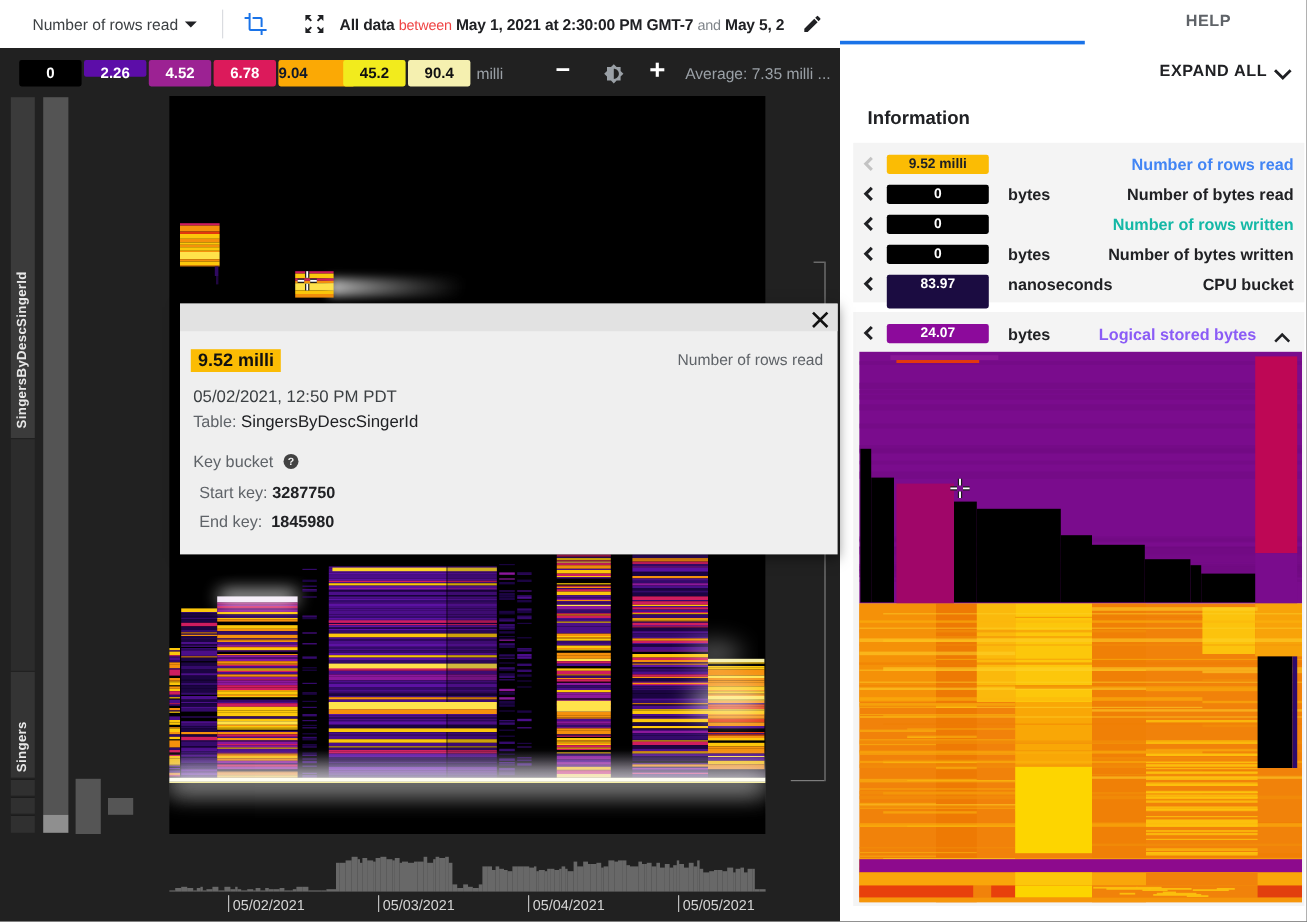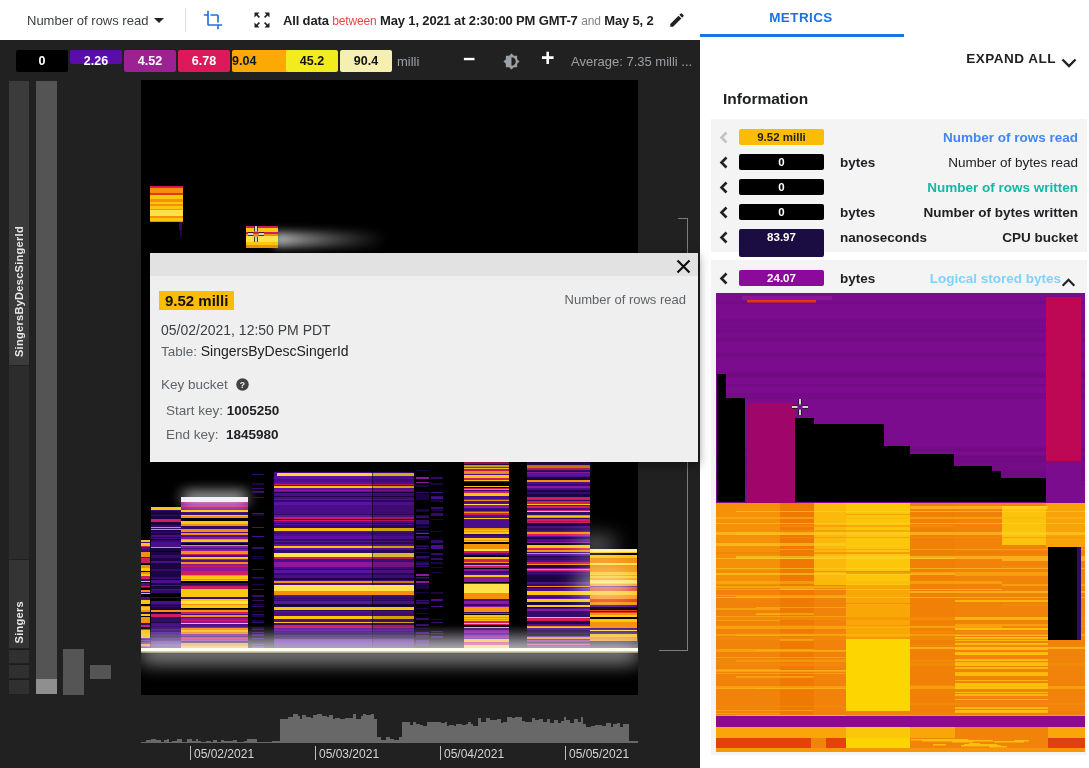--- a/index.html
+++ b/index.html
@@ -20,40 +20,40 @@
       </svg></div>
 <div class="abs" style="left:252px;top:10px"><svg width="20" height="20" viewBox="0 0 24 24" fill="#202124">
         <path d="M15 3l2.3 2.3-2.89 2.87 1.42 1.42L18.7 6.7 21 9V3h-6zM3 9l2.3-2.3 2.87 2.89 1.42-1.42L6.7 5.3 9 3H3v6zm6 12l-2.3-2.3 2.89-2.87-1.42-1.42L5.3 17.3 3 15v6h6zm12-6l-2.3 2.3-2.87-2.89-1.42 1.42 2.89 2.87L15 21h6v-6z"></path>
       </svg></div>
 <div class="abs" style="left:283px;top:13px;font-size:13px;color:#202124;white-space:nowrap;letter-spacing:-0.15px"><b>All data</b> <span style="color:#ef4444;font-size:12px">between</span> <b>May 1, 2021 at 2:30:00 PM GMT-7</b> <span style="color:#80868b;font-size:12px">and</span> <b>May 5, 2</b></div>
 <div class="abs" style="left:668px;top:11px;background:#fff;padding-right:4px"><svg width="18" height="18" viewBox="0 0 24 24" fill="#202124">
         <path d="M3 17.25V21h3.75L17.81 9.94l-3.75-3.75L3 17.25zM20.71 7.04c.39-.39.39-1.02 0-1.41l-2.34-2.34a.9959.9959 0 0 0-1.41 0l-1.83 1.83 3.75 3.75 1.83-1.83z"></path>
       </svg></div>
 
 <div class="abs" style="left:700px;top:0;width:389px;height:768px;background:#fff"></div>
-<div class="abs" style="left:700px;top:0;width:202px;height:36px;text-align:center;line-height:36px;font-size:13.5px;font-weight:bold;color:#1a73e8;letter-spacing:0.4px">METRICS</div>
+<div class="abs" style="left:930px;top:0;width:154px;height:36px;text-align:center;line-height:36px;font-size:13.5px;font-weight:bold;color:#5f6368;letter-spacing:0.4px">HELP</div>
 <div class="abs" style="left:700px;top:34px;width:204px;height:2.5px;background:#1a73e8"></div>
 <div class="abs" style="right:33px;top:51px;font-size:13.5px;font-weight:bold;color:#202124;letter-spacing:0.5px">EXPAND ALL</div>
 <div class="abs" style="right:12px;top:54px"><svg width="16" height="10" viewBox="0 0 16 10" fill="none">
         <path d="M1.5 1.5 L8 8 L14.5 1.5" stroke="#202124" stroke-width="2.4"></path>
       </svg></div>
 <div class="abs" style="left:723px;top:90px;font-size:15.5px;font-weight:bold;color:#202124">Information</div>
 <div class="abs" style="left:711px;top:119px;width:376px;height:133px;background:#f4f4f4"></div>
 <div class="abs" style="left:711px;top:260px;width:376px;height:495px;background:#f4f4f4"></div>
 <div style="position:absolute;left:719px;top:130px"><svg width="9" height="13" viewBox="0 0 9 13" fill="none">
         <path d="M7.5 1.5 L2.5 6.5 L7.5 11.5" stroke="#c3c3c3" stroke-width="2.6"></path>
       </svg></div>
     <div style="position:absolute;left:739px;top:129px;width:85px;height:16px;background:#fbbc04;color:#202124;border-radius:2px;font-size:11.5px;font-weight:bold;line-height:16px;text-align:center">9.52 milli</div>
     <div style="position:absolute;right:11px;top:130px;font-size:13.5px;font-weight:bold;color:#4285f4">Number of rows read</div>
     <div style="position:absolute;left:719px;top:155px"><svg width="9" height="13" viewBox="0 0 9 13" fill="none">
         <path d="M7.5 1.5 L2.5 6.5 L7.5 11.5" stroke="#202124" stroke-width="2.6"></path>
       </svg></div>
     <div style="position:absolute;left:739px;top:154px;width:85px;height:16px;background:#000;color:#fff;border-radius:2px;font-size:11.5px;font-weight:bold;line-height:16px;text-align:center">0</div>
     <div style="position:absolute;left:840px;top:155px;font-size:13.5px;font-weight:bold;color:#202124">bytes</div>
-    <div style="position:absolute;right:11px;top:155px;font-size:13.5px;font-weight:normal;color:#202124">Number of bytes read</div>
+    <div style="position:absolute;right:11px;top:155px;font-size:13.5px;font-weight:bold;color:#202124">Number of bytes read</div>
     <div style="position:absolute;left:719px;top:180px"><svg width="9" height="13" viewBox="0 0 9 13" fill="none">
         <path d="M7.5 1.5 L2.5 6.5 L7.5 11.5" stroke="#202124" stroke-width="2.6"></path>
       </svg></div>
     <div style="position:absolute;left:739px;top:179px;width:85px;height:16px;background:#000;color:#fff;border-radius:2px;font-size:11.5px;font-weight:bold;line-height:16px;text-align:center">0</div>
     <div style="position:absolute;right:11px;top:180px;font-size:13.5px;font-weight:bold;color:#14b8a6">Number of rows written</div>
     <div style="position:absolute;left:719px;top:205px"><svg width="9" height="13" viewBox="0 0 9 13" fill="none">
         <path d="M7.5 1.5 L2.5 6.5 L7.5 11.5" stroke="#202124" stroke-width="2.6"></path>
       </svg></div>
     <div style="position:absolute;left:739px;top:204px;width:85px;height:16px;background:#000;color:#fff;border-radius:2px;font-size:11.5px;font-weight:bold;line-height:16px;text-align:center">0</div>
     <div style="position:absolute;left:840px;top:205px;font-size:13.5px;font-weight:bold;color:#202124">bytes</div>
@@ -62,21 +62,21 @@
         <path d="M7.5 1.5 L2.5 6.5 L7.5 11.5" stroke="#202124" stroke-width="2.6"></path>
       </svg></div>
     <div style="position:absolute;left:739px;top:229px;width:85px;height:28px;background:#1b0c41;color:#fff;border-radius:2px;font-size:11.5px;font-weight:bold;line-height:16px;text-align:center">83.97</div>
     <div style="position:absolute;left:840px;top:230px;font-size:13.5px;font-weight:bold;color:#202124">nanoseconds</div>
     <div style="position:absolute;right:11px;top:230px;font-size:13.5px;font-weight:bold;color:#202124">CPU bucket</div>
     <div style="position:absolute;left:719px;top:271px"><svg width="9" height="13" viewBox="0 0 9 13" fill="none">
         <path d="M7.5 1.5 L2.5 6.5 L7.5 11.5" stroke="#202124" stroke-width="2.6"></path>
       </svg></div>
     <div style="position:absolute;left:739px;top:270px;width:85px;height:16px;background:#8c0a9b;color:#fff;border-radius:2px;font-size:11.5px;font-weight:bold;line-height:16px;text-align:center">24.07</div>
     <div style="position:absolute;left:840px;top:271px;font-size:13.5px;font-weight:bold;color:#202124">bytes</div>
-    <div style="position:absolute;right:28px;top:271px;font-size:13.5px;font-weight:bold;color:#7dd3fc">Logical stored bytes</div>
+    <div style="position:absolute;right:42px;top:271px;font-size:13.5px;font-weight:bold;color:#8b5cf6">Logical stored bytes</div>
     <div style="position:absolute;right:13px;top:273px"><svg width="15" height="9" viewBox="0 0 16 10" fill="none">
         <path d="M1.5 8.5 L8 2 L14.5 8.5" stroke="#202124" stroke-width="2.4"></path>
       </svg></div>
 <svg id="rh" style="position:absolute;left:716px;top:293px" width="369" height="459" viewBox="0 0 369 459">
       <rect x="0" y="0" width="369" height="210" fill="#7a0c8d"></rect>
       <rect x="0" y="177" width="369" height="6" fill="#6d0a80" opacity="0.4"></rect>
       <rect x="0" y="91" width="369" height="3" fill="#6d0a80" opacity="0.4"></rect>
       <rect x="0" y="170" width="369" height="6" fill="#6d0a80" opacity="0.4"></rect>
       <rect x="0" y="44" width="369" height="5" fill="#6d0a80" opacity="0.4"></rect>
       <rect x="0" y="78" width="369" height="7" fill="#6d0a80" opacity="0.4"></rect>
@@ -1235,16 +1235,16 @@
           <path d="M1.5 1.5 L13.5 13.5 M13.5 1.5 L1.5 13.5" stroke="#111" stroke-width="2.2"></path>
         </svg></div>
   <div style="position:absolute;left:9px;top:38px;background:#fbbc04;color:#111;font-size:15px;font-weight:bold;padding:1px 6px">9.52 milli</div>
   <div style="position:absolute;right:12px;top:39px;font-size:13px;color:#5f6368">Number of rows read</div>
   <div style="position:absolute;left:11px;top:69px;font-size:14px;color:#3c4043">05/02/2021, 12:50 PM PDT</div>
   <div style="position:absolute;left:11px;top:90px;font-size:13.5px;color:#5f6368">Table: <span style="color:#202124;font-size:14px">SingersByDescSingerId</span></div>
   <div style="position:absolute;left:11px;top:124px;font-size:13.5px;color:#5f6368">Key bucket &nbsp;<svg width="15" height="15" viewBox="0 0 24 24" style="vertical-align:-3px">
           <circle cx="12" cy="12" r="10" fill="#424242"></circle>
           <text x="12" y="17" text-anchor="middle" font-size="14" font-weight="bold" fill="#efefef" font-family="Liberation Sans,sans-serif">?</text>
         </svg></div>
-  <div style="position:absolute;left:16px;top:150px;font-size:13.5px;color:#5f6368">Start key: <span style="color:#202124;font-weight:bold">1005250</span></div>
+  <div style="position:absolute;left:16px;top:150px;font-size:13.5px;color:#5f6368">Start key: <span style="color:#202124;font-weight:bold">3287750</span></div>
   <div style="position:absolute;left:16px;top:174px;font-size:13.5px;color:#5f6368">End key: &nbsp;<span style="color:#202124;font-weight:bold">1845980</span></div>
 </div>
 
 </div>
 </body></html>

